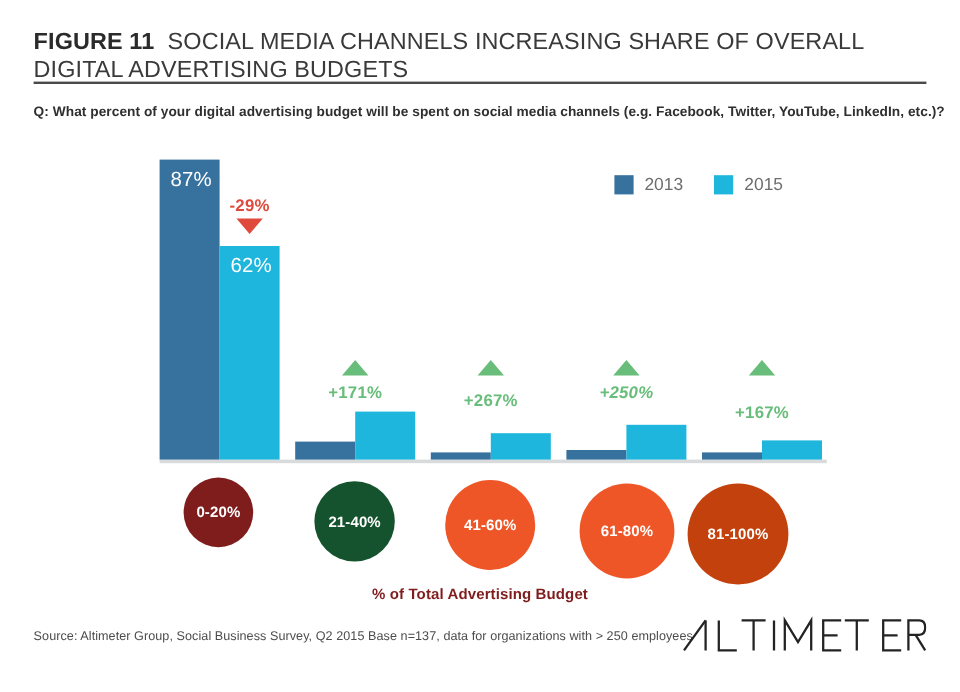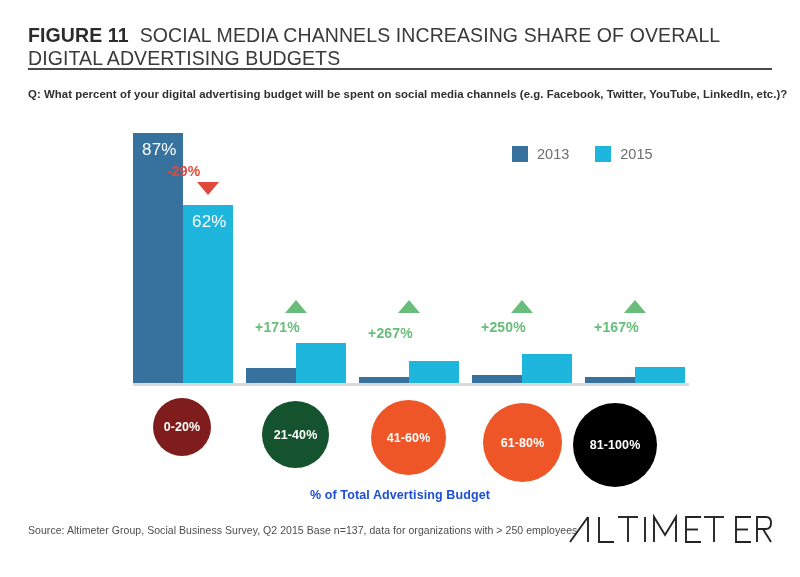--- a/index.html
+++ b/index.html
@@ -35,21 +35,21 @@
   
   .plot{position:absolute;left:0;top:0;width:800px;height:577px;}
   .axis-line{
     position:absolute;left:133px;top:383px;width:556px;height:3px;background:#d8dadb;
   }
   .bar{position:absolute;bottom:auto;}
   .bar-val{
     position:absolute;color:#ffffff;font-size:17px;letter-spacing:.2px;
   }
 
-  .delta{position:absolute;text-align:left;}
+  .delta{position:absolute;text-align:center;}
   .delta .arrow{
     width:0;height:0;margin:0 auto;
   }
   .delta .arrow.up{
     border-left:11px solid transparent;border-right:11px solid transparent;
   }
   .delta .arrow.down{
     border-left:11px solid transparent;border-right:11px solid transparent;
   }
   .delta .dlabel{font-size:14px;font-weight:bold;letter-spacing:.2px;}
@@ -124,47 +124,47 @@
     <div class="bar" style="left:409px;top:361px;width:50px;height:22px;background:#1fb6dd;"></div>
     <div class="delta" style="left:368px;top:300px;width:82px;">
       <div class="arrow up" style="border-bottom:13px solid #68bd7a;"></div>
       <div class="dlabel" style="color:#68bd7a;margin-top:12px;">+267%</div>
     </div>
 
     <div class="bar" style="left:472px;top:375px;width:50px;height:8px;background:#37719e;"></div>
     <div class="bar" style="left:522px;top:354px;width:50px;height:29px;background:#1fb6dd;"></div>
     <div class="delta" style="left:481px;top:300px;width:82px;">
       <div class="arrow up" style="border-bottom:13px solid #68bd7a;"></div>
-      <div class="dlabel" style="color:#68bd7a;margin-top:6px;">+250%</div>
+      <div class="dlabel" style="color:#68bd7a;margin-top:6px;font-style:italic;">+250%</div>
     </div>
 
     <div class="bar" style="left:585px;top:377px;width:50px;height:6px;background:#37719e;"></div>
     <div class="bar" style="left:635px;top:367px;width:50px;height:16px;background:#1fb6dd;"></div>
     <div class="delta" style="left:594px;top:300px;width:82px;">
       <div class="arrow up" style="border-bottom:13px solid #68bd7a;"></div>
-      <div class="dlabel" style="color:#68bd7a;margin-top:6px;">+167%</div>
+      <div class="dlabel" style="color:#68bd7a;margin-top:22px;">+167%</div>
     </div>
 
     <div class="circle" style="left:153px;top:398px;width:58px;height:58px;background:#7f1d1d;">
       <span>0-20%</span>
     </div>
     <div class="circle" style="left:262px;top:401px;width:67px;height:67px;background:#14532d;">
       <span>21-40%</span>
     </div>
     <div class="circle" style="left:371px;top:400px;width:75px;height:75px;background:#ee5628;">
       <span>41-60%</span>
     </div>
     <div class="circle" style="left:483px;top:403px;width:79px;height:79px;background:#ee5628;">
       <span>61-80%</span>
     </div>
-    <div class="circle" style="left:573px;top:403px;width:84px;height:84px;background:#000000;">
+    <div class="circle" style="left:573px;top:403px;width:84px;height:84px;background:#c2410c;">
       <span>81-100%</span>
     </div>
 
-    <div class="axis-caption" style="color:#1d4ed8;">% of Total Advertising Budget</div>
+    <div class="axis-caption" style="color:#7f1d1d;">% of Total Advertising Budget</div>
   </div>
 
   <div class="source">Source: Altimeter Group, Social Business Survey, Q2 2015 Base n=137, data for organizations with &gt; 250 employees</div>
   <div class="logo">
     <svg width="172" height="34" viewBox="0 0 172 34">
       <g fill="none" stroke="#232323" stroke-width="1.9" stroke-linecap="butt">
 
         <path d="M2 29 L20 4"></path>
         <path d="M20 4 L20 29"></path>
 

